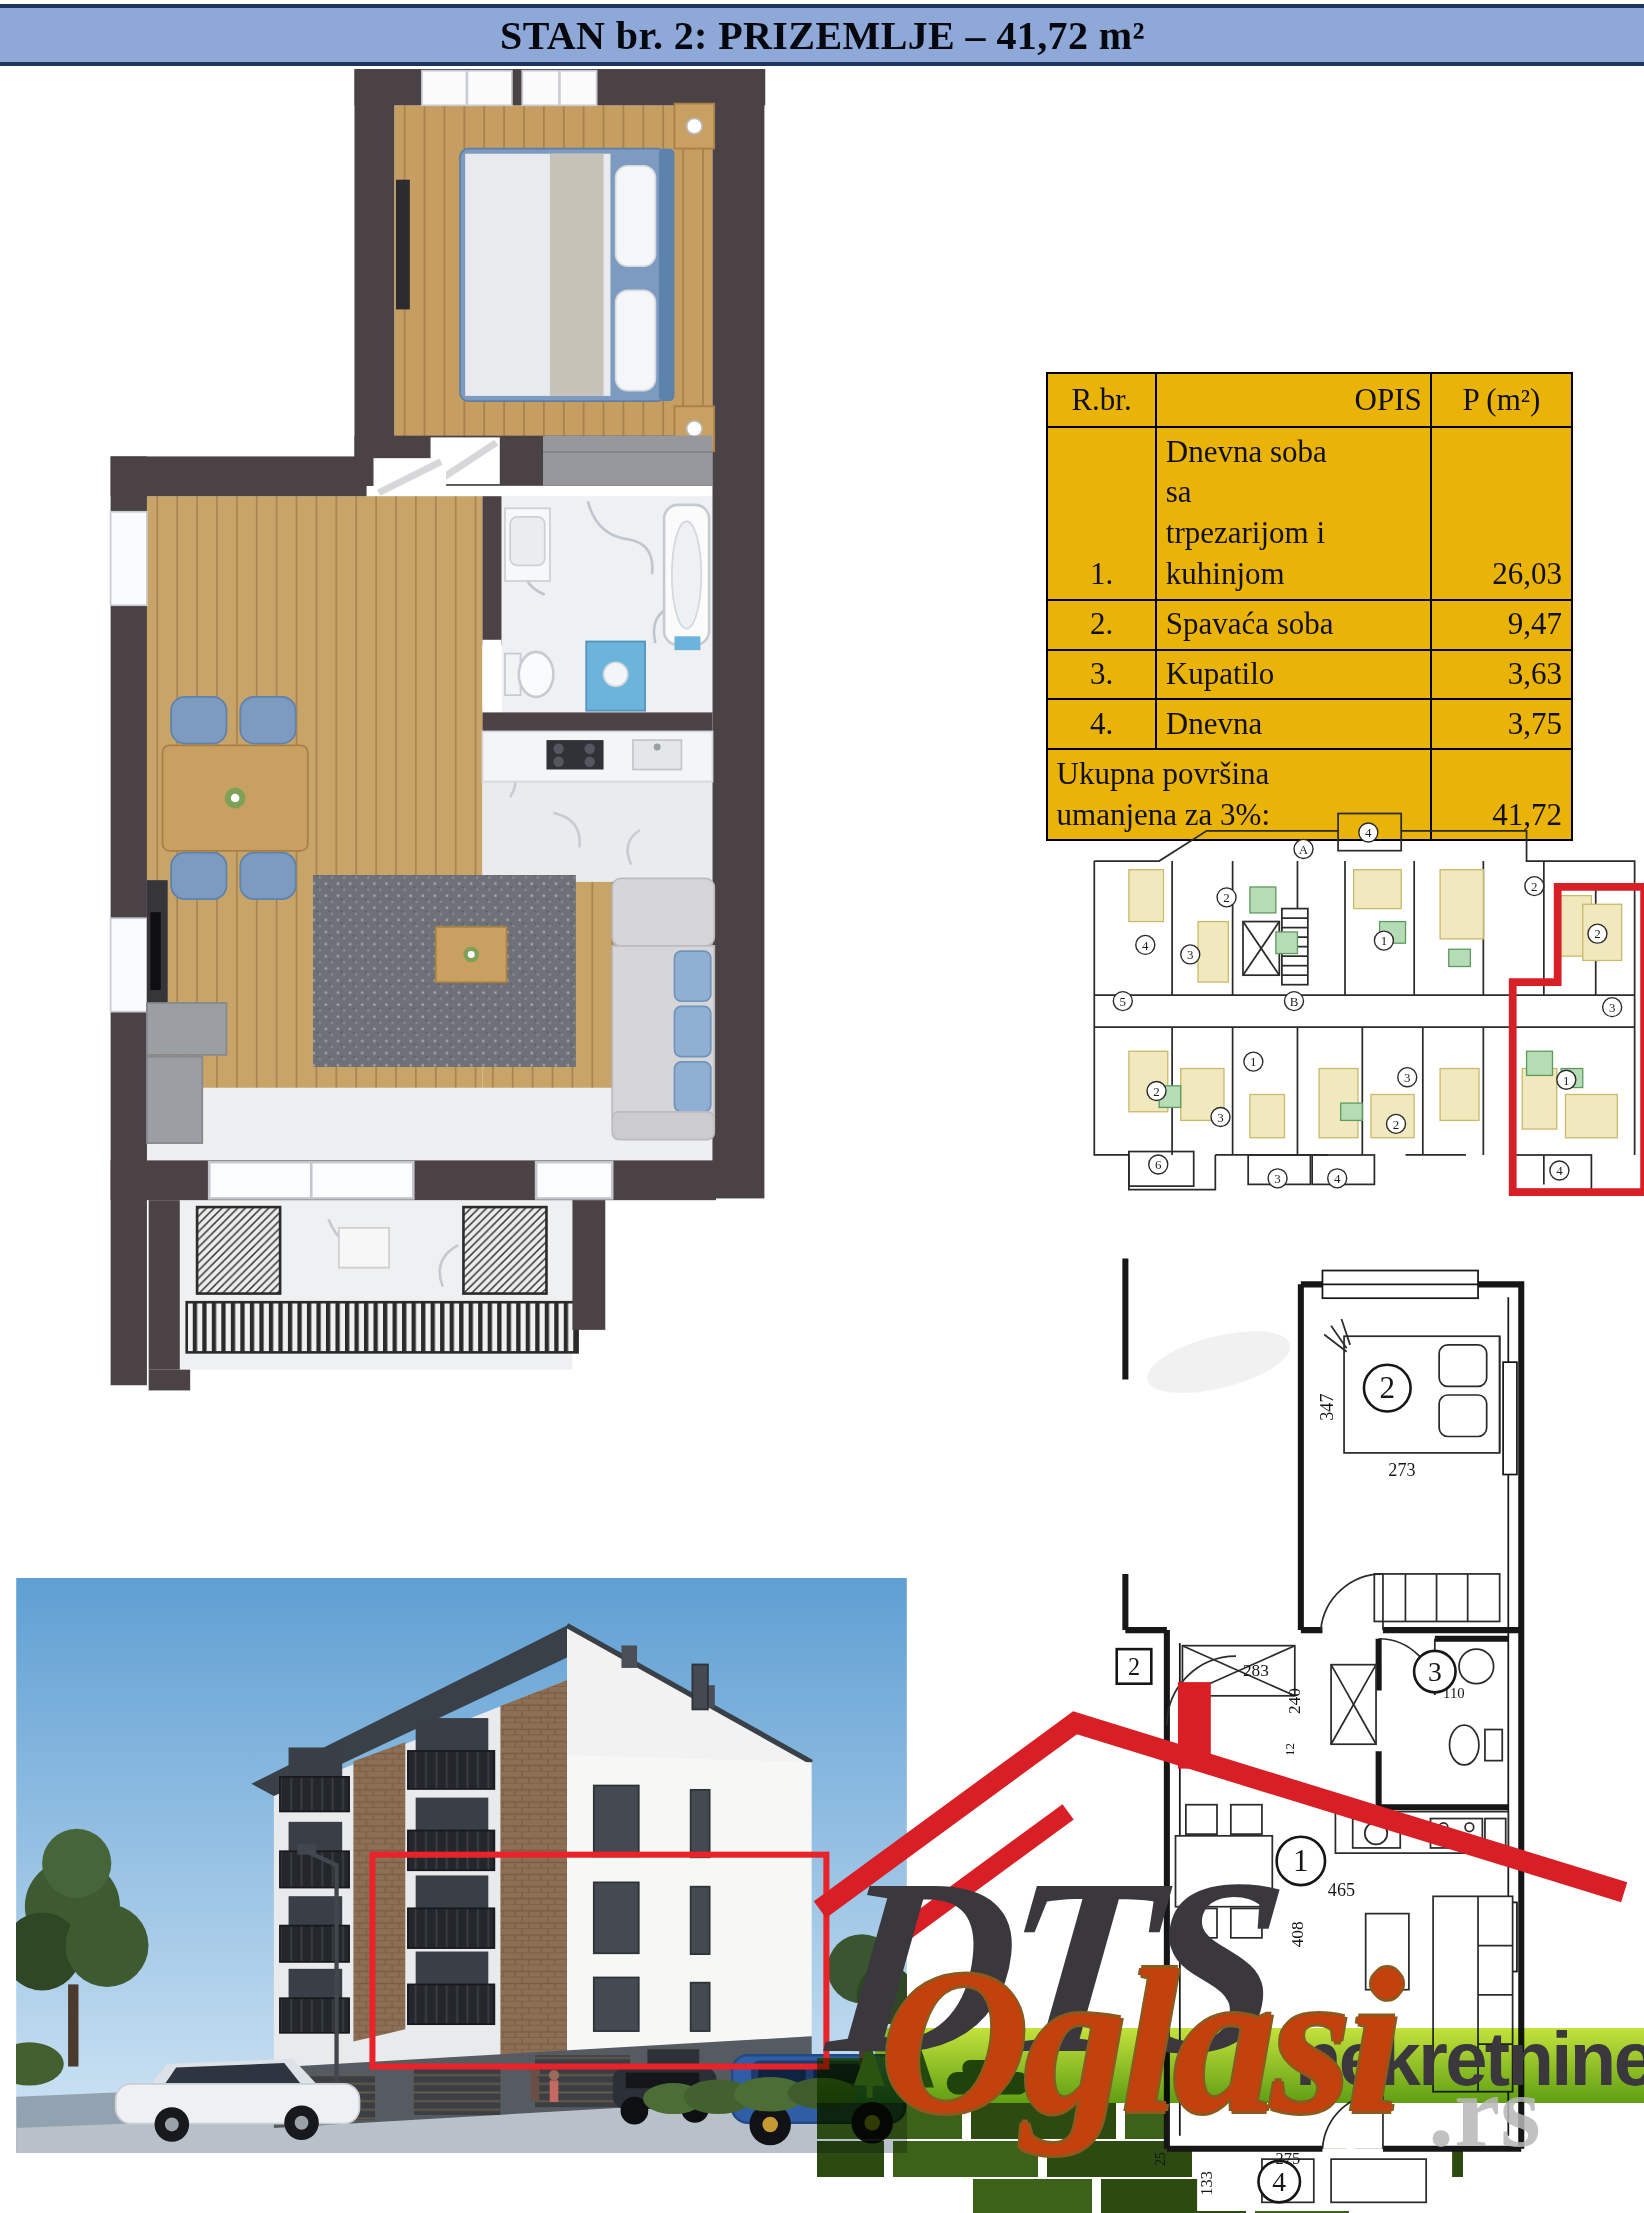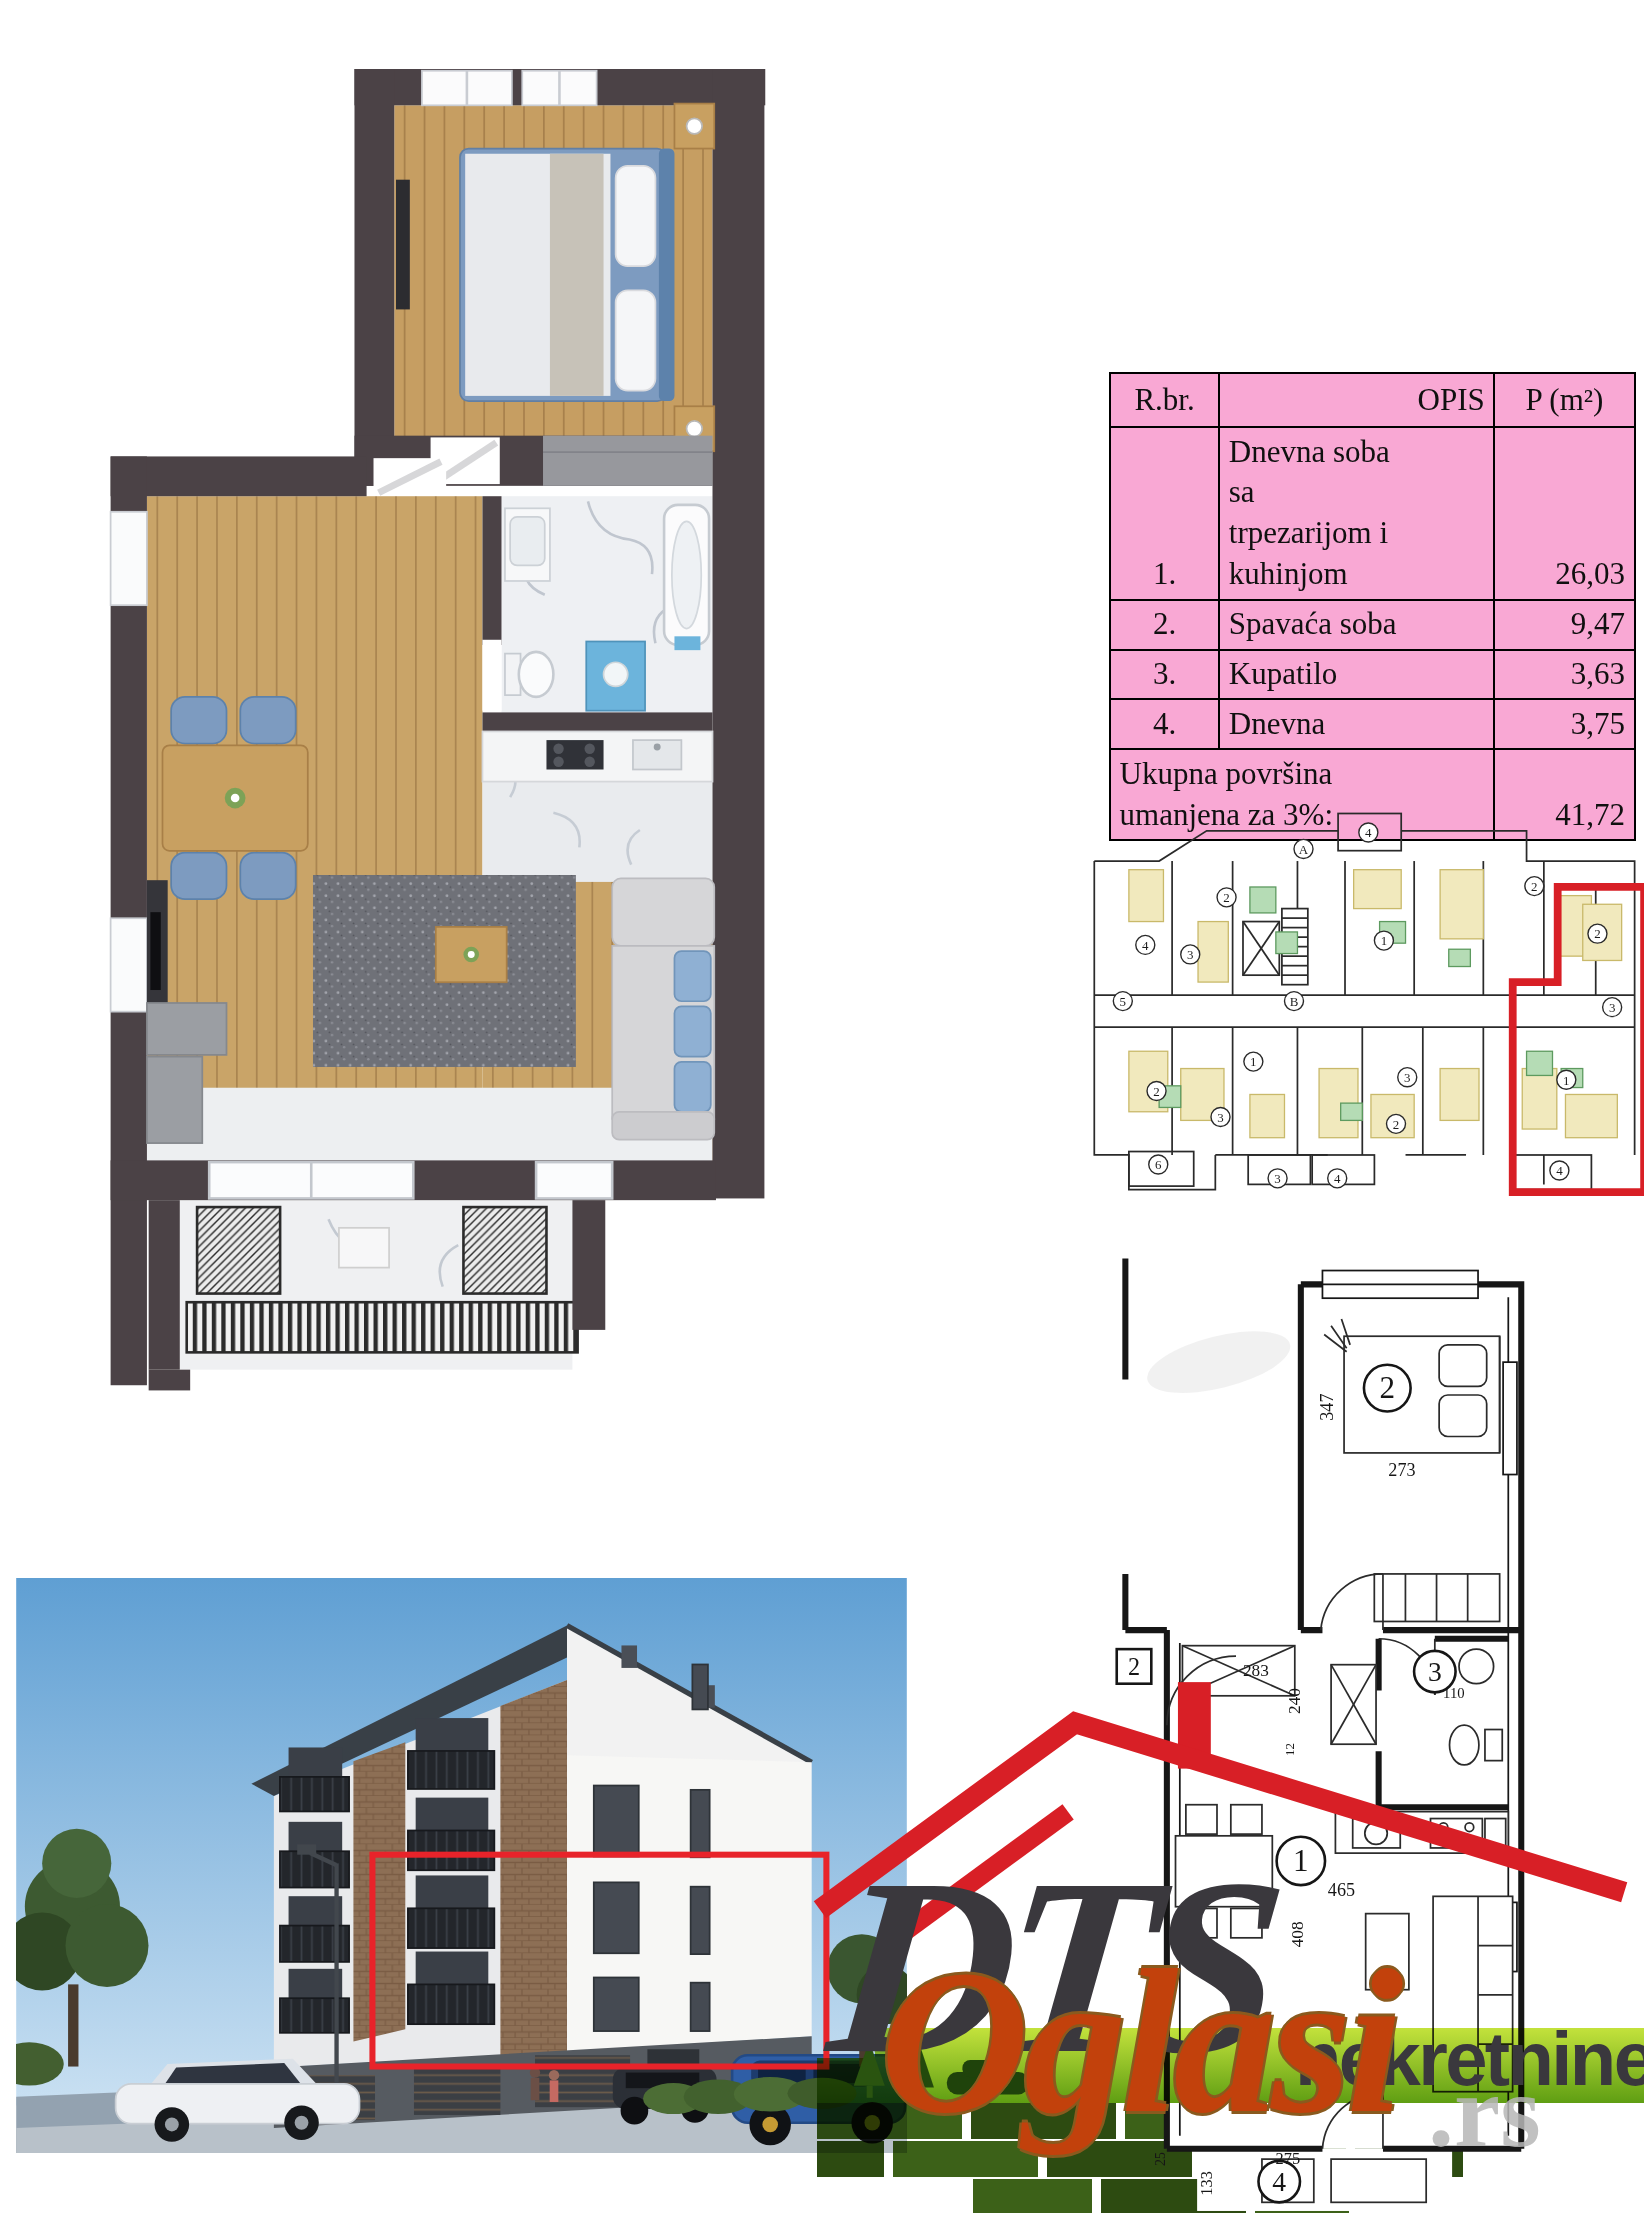--- a/index.html
+++ b/index.html
@@ -6,22 +6,22 @@
   .page{position:relative;width:1645px;height:2214px;background:#fff;overflow:hidden;
         font-family:"Liberation Serif",serif;}
 
   
   .header-bar{position:absolute;left:0;top:4.3px;width:1645px;height:54px;background:#8ea9d8;
               border-top:4.3px solid #1d3660;border-bottom:4.3px solid #1d3660;z-index:20;
               display:flex;align-items:center;justify-content:center;}
   .header-bar .title{font-size:40px;font-weight:bold;color:#07080f;letter-spacing:0.4px;}
 
   
-  .area-table{position:absolute;left:1109px;top:372px;z-index:14;border-collapse:collapse;
-              background:#f9a8d4;padding-left:15px;}
+  .area-table{position:absolute;left:1046px;top:372px;z-index:14;border-collapse:collapse;
+              background:#eab308;padding-left:15px;}
   .area-table td,.area-table th{border:2.6px solid #000;font-size:31px;color:#101010;
               vertical-align:bottom;padding:3.5px 8.6px;line-height:1.32;}
   .area-table th{vertical-align:middle;text-align:center;font-weight:normal;height:45px;}
   .col-num{width:90px;text-align:center;}
   .col-desc{width:256px;text-align:left;padding-left:12px;white-space:pre-line;}
   .col-area{width:121px;text-align:right;padding-right:19px;}
   .total-label{text-align:left;white-space:pre-line;padding-right:8.6px;}
 
   
   .plan3d{position:absolute;left:69px;top:69px;z-index:14;}
@@ -47,20 +47,23 @@
       color:#3a383d;letter-spacing:-2.6px;}
   .wm-rs{position:absolute;left:1428px;top:2051px;z-index:18;font-family:"Liberation Serif",serif;
       font-weight:bold;font-size:104px;color:#b7b7b7;opacity:.85;}
   .band-decor{position:absolute;z-index:17;pointer-events:none;}
 </style>
 </head>
 <body>
 
 <div class="page">
 
+  <div class="header-bar">
+    <div class="title">STAN br. 2: PRIZEMLJE – 41,72 m²</div>
+  </div>
 
   <svg class="plan3d" width="865" height="1548" viewBox="0 0 1000 1790">
     <defs>
       <pattern id="speck" width="14" height="14" patternUnits="userSpaceOnUse">
         <rect width="14" height="14" fill="#6f7178"></rect>
         <circle cx="3" cy="4" r="1.6" fill="#a3a5ad"></circle>
           <circle cx="10" cy="11" r="1.4" fill="#8d8f97"></circle>
         <circle cx="7" cy="8" r="1" fill="#53545b"></circle>
       </pattern>
       <pattern id="mesh" width="9" height="9" patternUnits="userSpaceOnUse">

